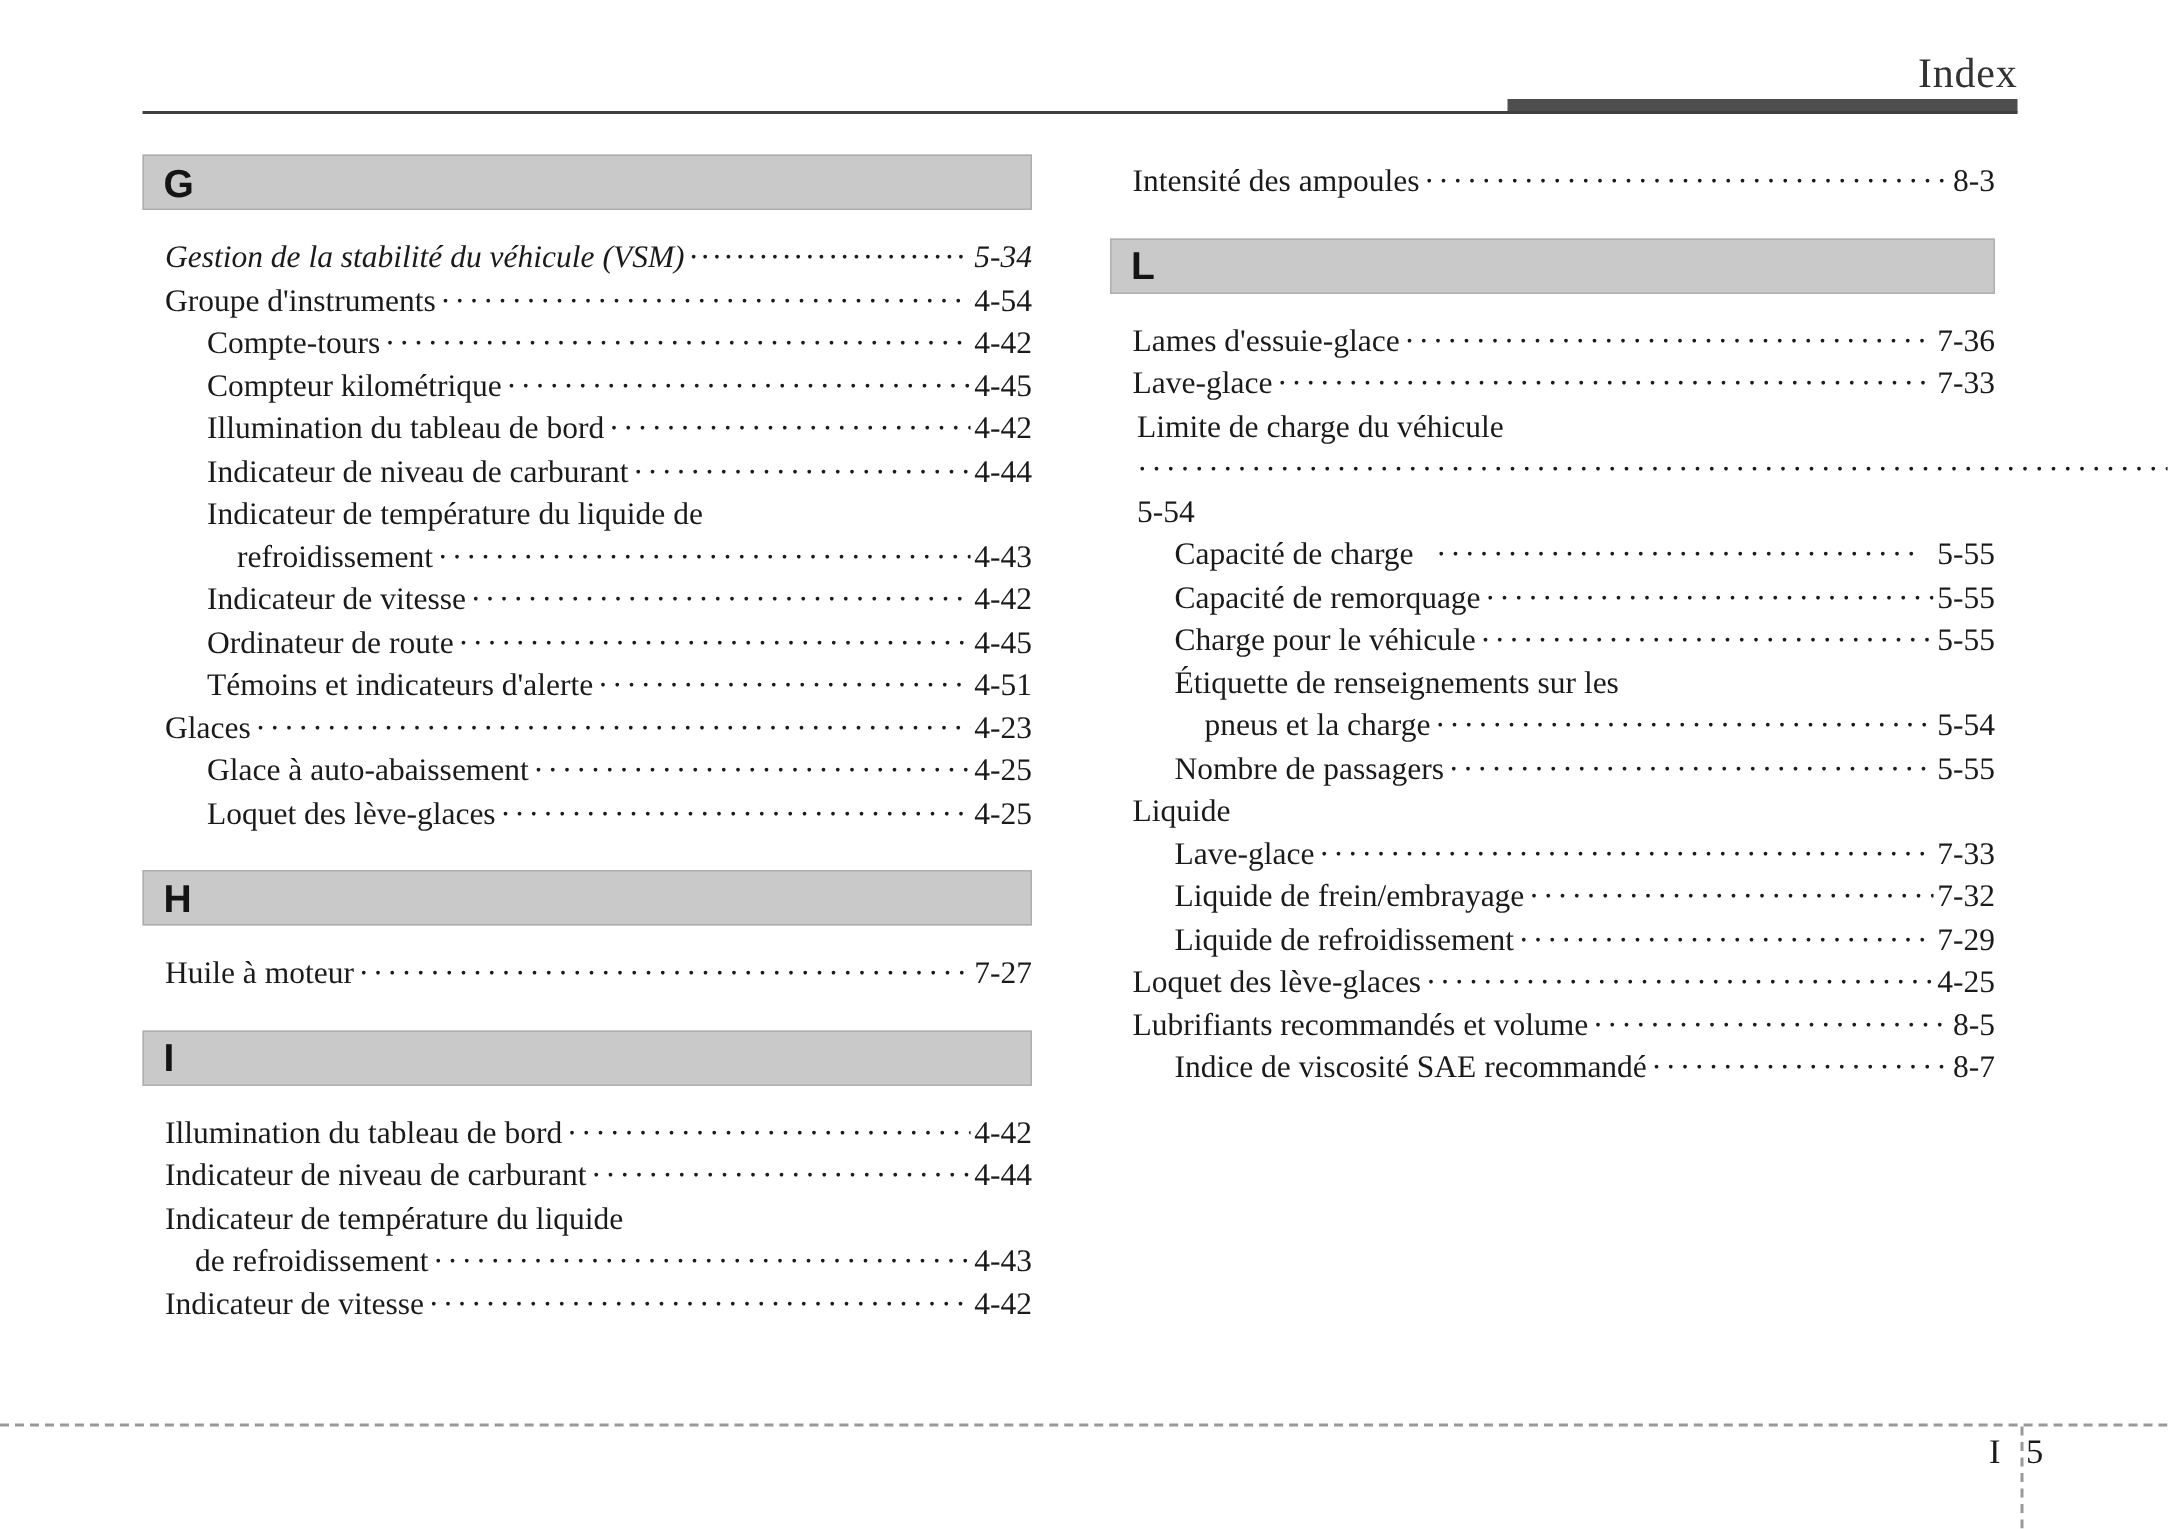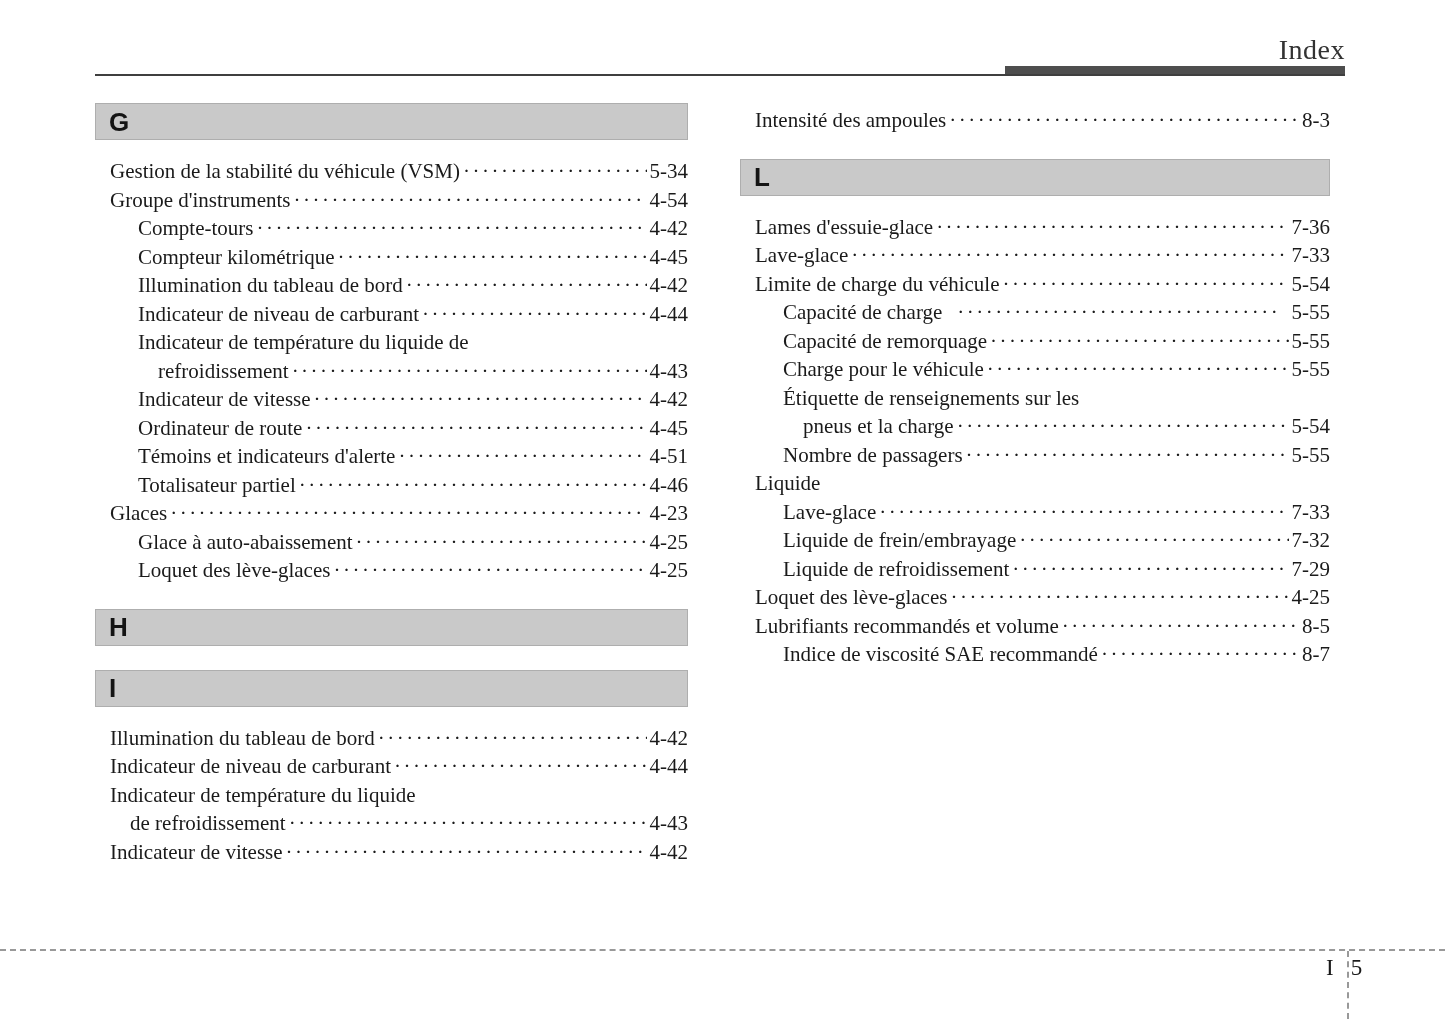--- a/index.html
+++ b/index.html
@@ -87,21 +87,21 @@
 
 <div class="header-accent"></div>
 <div class="header-rule"></div>
 <div class="header-title">Index</div>
 
 <div class="columns">
   <div class="col" id="col-0">
       <div class="section-bar first">
         <span class="section-letter">G</span>
       </div>
-      <div class="entry-row" style="padding-left: 15px;">
+      <div class="entry-row" style="padding-left: 15px; font-style: italic;">
         <span class="entry-label">Gestion de la stabilité du véhicule (VSM)</span>
         <span class="dots"></span>
         <span class="entry-page">5-34</span>
       </div>
       <div class="entry-row" style="padding-left: 15px;">
         <span class="entry-label">Groupe d'instruments</span>
         <span class="dots"></span>
         <span class="entry-page">4-54</span>
       </div>
       <div class="entry-row" style="padding-left: 43px;">
@@ -140,43 +140,43 @@
       <div class="entry-row" style="padding-left: 43px;">
         <span class="entry-label">Ordinateur de route</span>
         <span class="dots"></span>
         <span class="entry-page">4-45</span>
       </div>
       <div class="entry-row" style="padding-left: 43px;">
         <span class="entry-label">Témoins et indicateurs d'alerte</span>
         <span class="dots"></span>
         <span class="entry-page">4-51</span>
       </div>
-      <div class="entry-row" style="padding-left: 43px;">
-        <span class="entry-label">Totalisateur partiel</span>
-        <span class="dots"></span>
-        <span class="entry-page">4-46</span>
-      </div>
       <div class="entry-row" style="padding-left: 15px;">
         <span class="entry-label">Glaces</span>
         <span class="dots"></span>
         <span class="entry-page">4-23</span>
       </div>
       <div class="entry-row" style="padding-left: 43px;">
         <span class="entry-label">Glace à auto-abaissement</span>
         <span class="dots"></span>
         <span class="entry-page">4-25</span>
       </div>
       <div class="entry-row" style="padding-left: 43px;">
         <span class="entry-label">Loquet des lève-glaces</span>
         <span class="dots"></span>
         <span class="entry-page">4-25</span>
       </div>
       <div class="section-bar">
         <span class="section-letter">H</span>
       </div>
+      <div class="entry-row" style="padding-left: 15px;">
+        <span class="entry-label">Huile à moteur</span>
+        <span class="dots"></span>
+        <span class="entry-page">7-27</span>
+      </div>
       <div class="section-bar">
         <span class="section-letter">I</span>
       </div>
       <div class="entry-row" style="padding-left: 15px;">
         <span class="entry-label">Illumination du tableau de bord</span>
         <span class="dots"></span>
         <span class="entry-page">4-42</span>
       </div>
       <div class="entry-row" style="padding-left: 15px;">
         <span class="entry-label">Indicateur de niveau de carburant</span>
@@ -209,21 +209,21 @@
       <div class="entry-row" style="padding-left: 15px;">
         <span class="entry-label">Lames d'essuie-glace</span>
         <span class="dots"></span>
         <span class="entry-page">7-36</span>
       </div>
       <div class="entry-row" style="padding-left: 15px;">
         <span class="entry-label">Lave-glace</span>
         <span class="dots"></span>
         <span class="entry-page">7-33</span>
       </div>
-      <div class="entry-row" style="padding-left: 15px;">
+      <div class="entry-row" style="padding-left: 15px; flex-direction: column;">
         <span class="entry-label">Limite de charge du véhicule</span>
         <span class="dots"></span>
         <span class="entry-page">5-54</span>
       </div>
       <div class="entry-row" style="padding-left: 43px; gap: 12px;">
         <span class="entry-label">Capacité de charge</span>
         <span class="dots"></span>
         <span class="entry-page">5-55</span>
       </div>
       <div class="entry-row" style="padding-left: 43px;">

